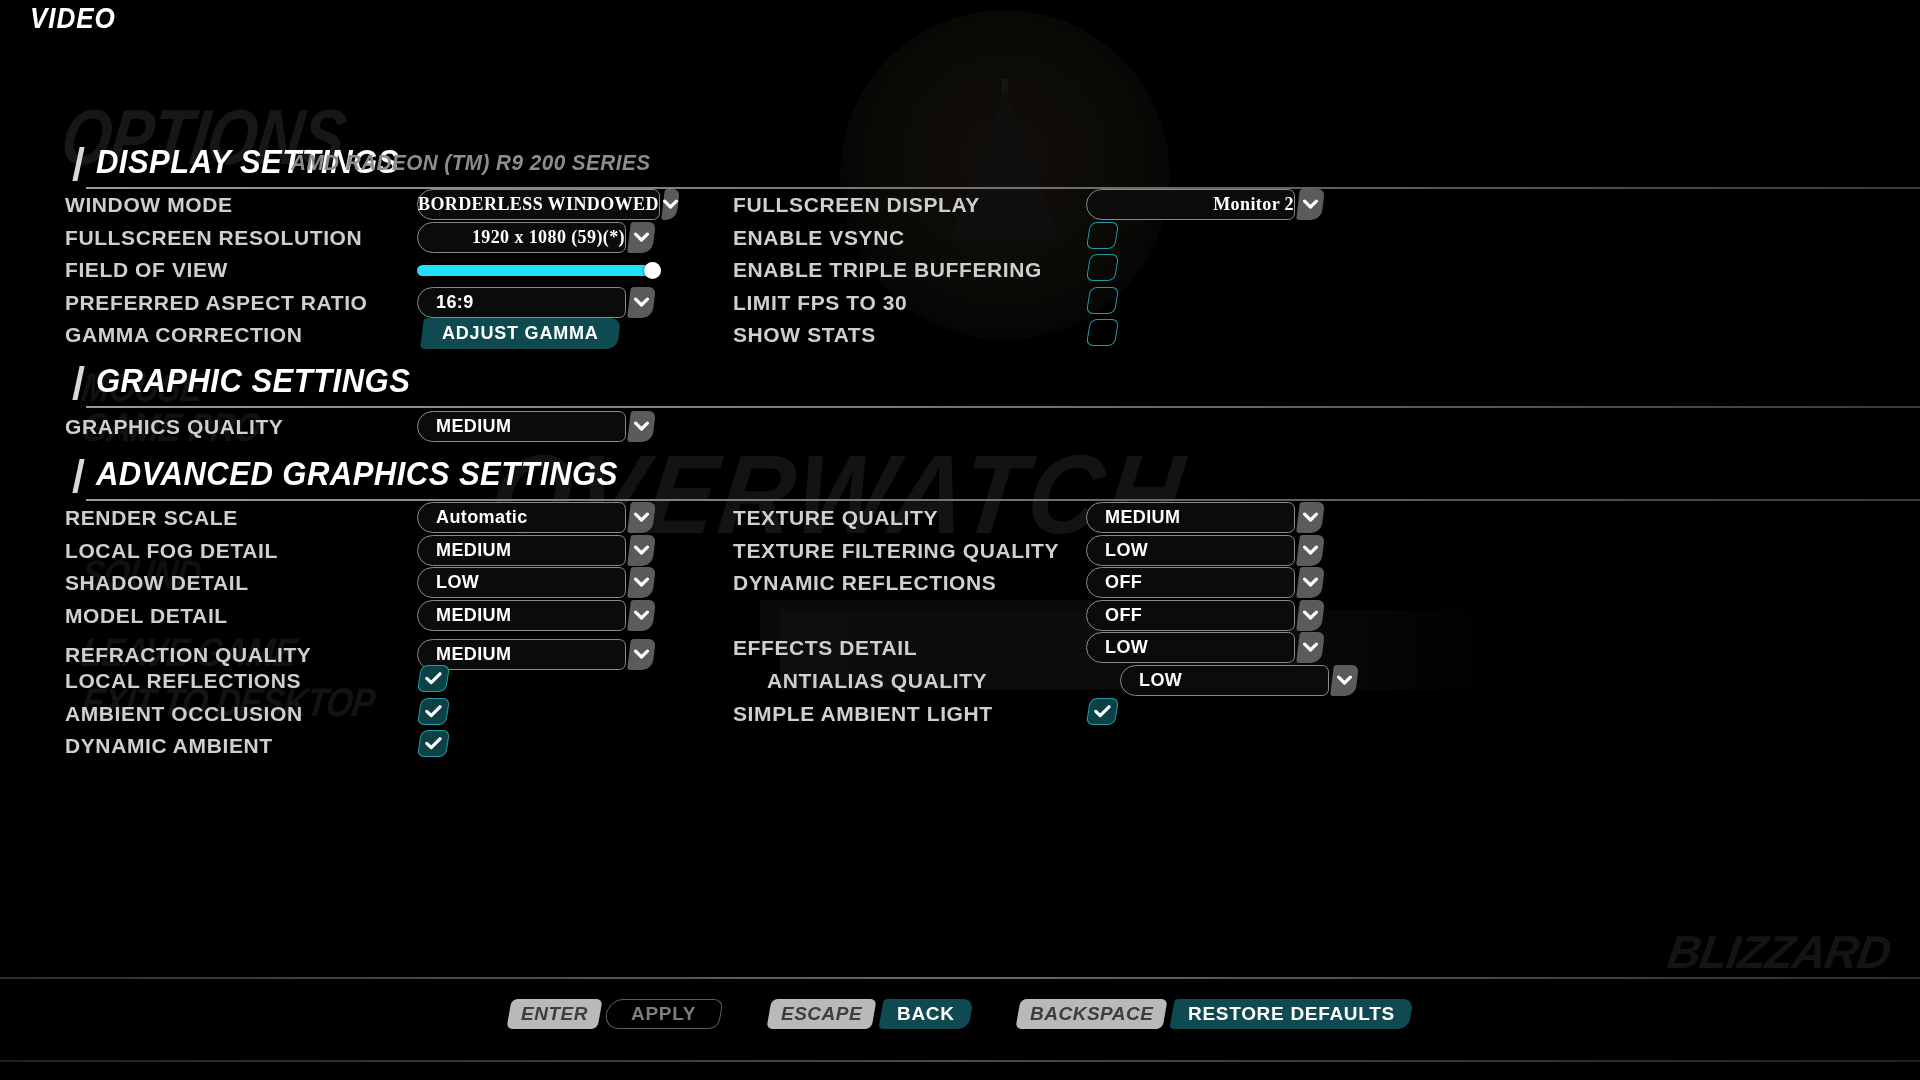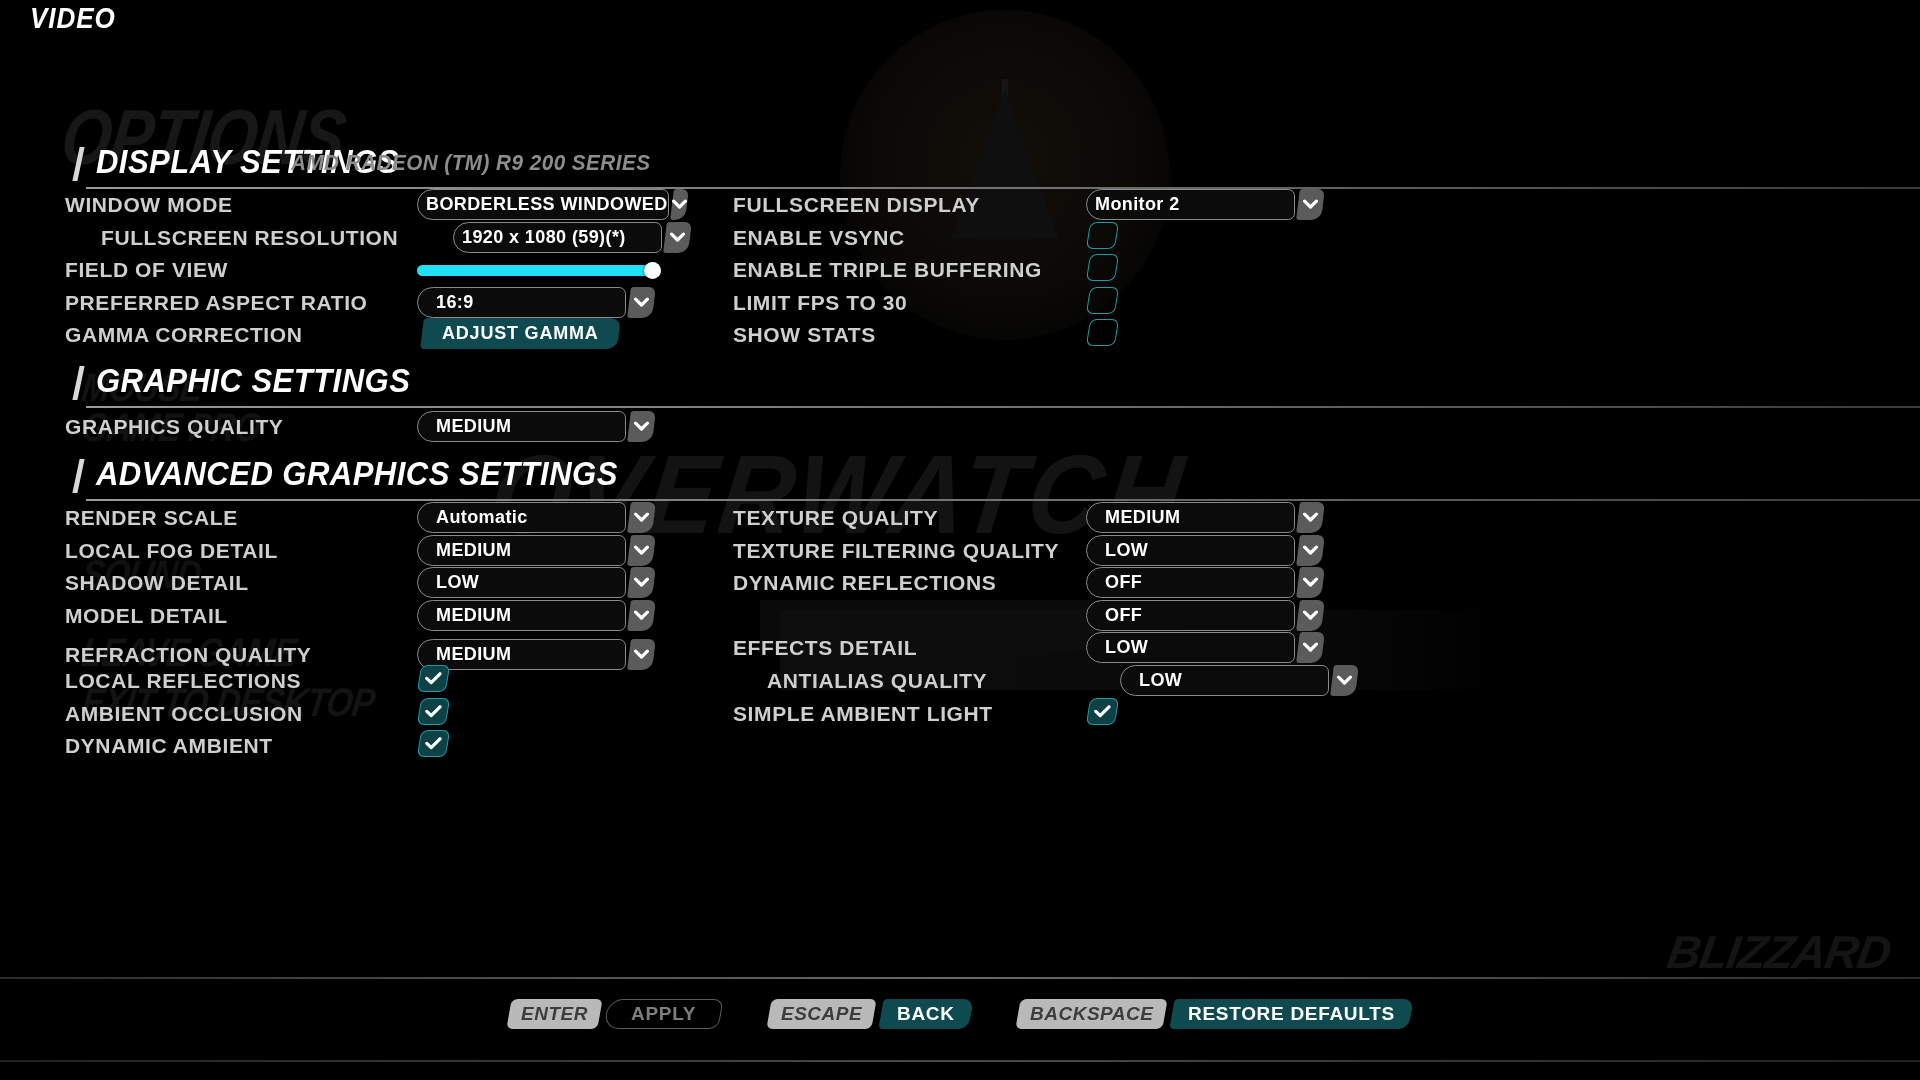--- a/index.html
+++ b/index.html
@@ -116,21 +116,21 @@
     background:#0b0b0b;
     border:1px solid #8a8a8a;
     border-radius:16px 7px 7px 16px;
     display:flex; align-items:center;
   }
   .dd-box .val{
     font-family:"Liberation Sans Narrow","Liberation Sans",sans-serif;
     font-weight:bold; font-size:18px; color:#fff; letter-spacing:.4px;
     padding-left:18px; white-space:nowrap;
   }
-  .dd.center .dd-box .val{ width:100%; text-align:left; padding-left:8px; }
+  .dd.center .dd-box .val{ width:100%; text-align:right; padding-left:0;font-family:Liberation Serif, serif; }
   .dd-btn{
     width:25px; height:31px; margin-left:3px;
     background:#5b5b5b; border-radius:3px 7px 10px 3px;
     transform:skewX(-7deg);
     display:flex; align-items:center; justify-content:center;
   }
   .chev{ transform:skewX(7deg); display:block; }
 
   
   .slider{ position:absolute; top:8px; height:16px; }
@@ -239,21 +239,21 @@
           <div class="dd-box">
             <div class="val">BORDERLESS WINDOWED</div>
           </div>
           <div class="dd-btn">
             <svg class="chev" width="15" height="11" viewBox="0 0 15 11">
               <path d="M1.6 2.2 L7.5 8 L13.4 2.2" fill="none" stroke="#fff" stroke-width="3.2" stroke-linecap="round" stroke-linejoin="round"></path>
             </svg>
           </div>
         </div>
       </div>
-      <div class="row" style="left: 65px; top: 32.6px; width: 629px; margin-left: 36px;">
+      <div class="row" style="left: 65px; top: 32.6px; width: 629px;">
         <div class="lbl">FULLSCREEN RESOLUTION</div>
         <div class="dd center" style="left: 352px; width: 237px;">
           <div class="dd-box">
             <div class="val">1920 x 1080 (59)(*)</div>
           </div>
           <div class="dd-btn">
             <svg class="chev" width="15" height="11" viewBox="0 0 15 11">
               <path d="M1.6 2.2 L7.5 8 L13.4 2.2" fill="none" stroke="#fff" stroke-width="3.2" stroke-linecap="round" stroke-linejoin="round"></path>
             </svg>
           </div>

